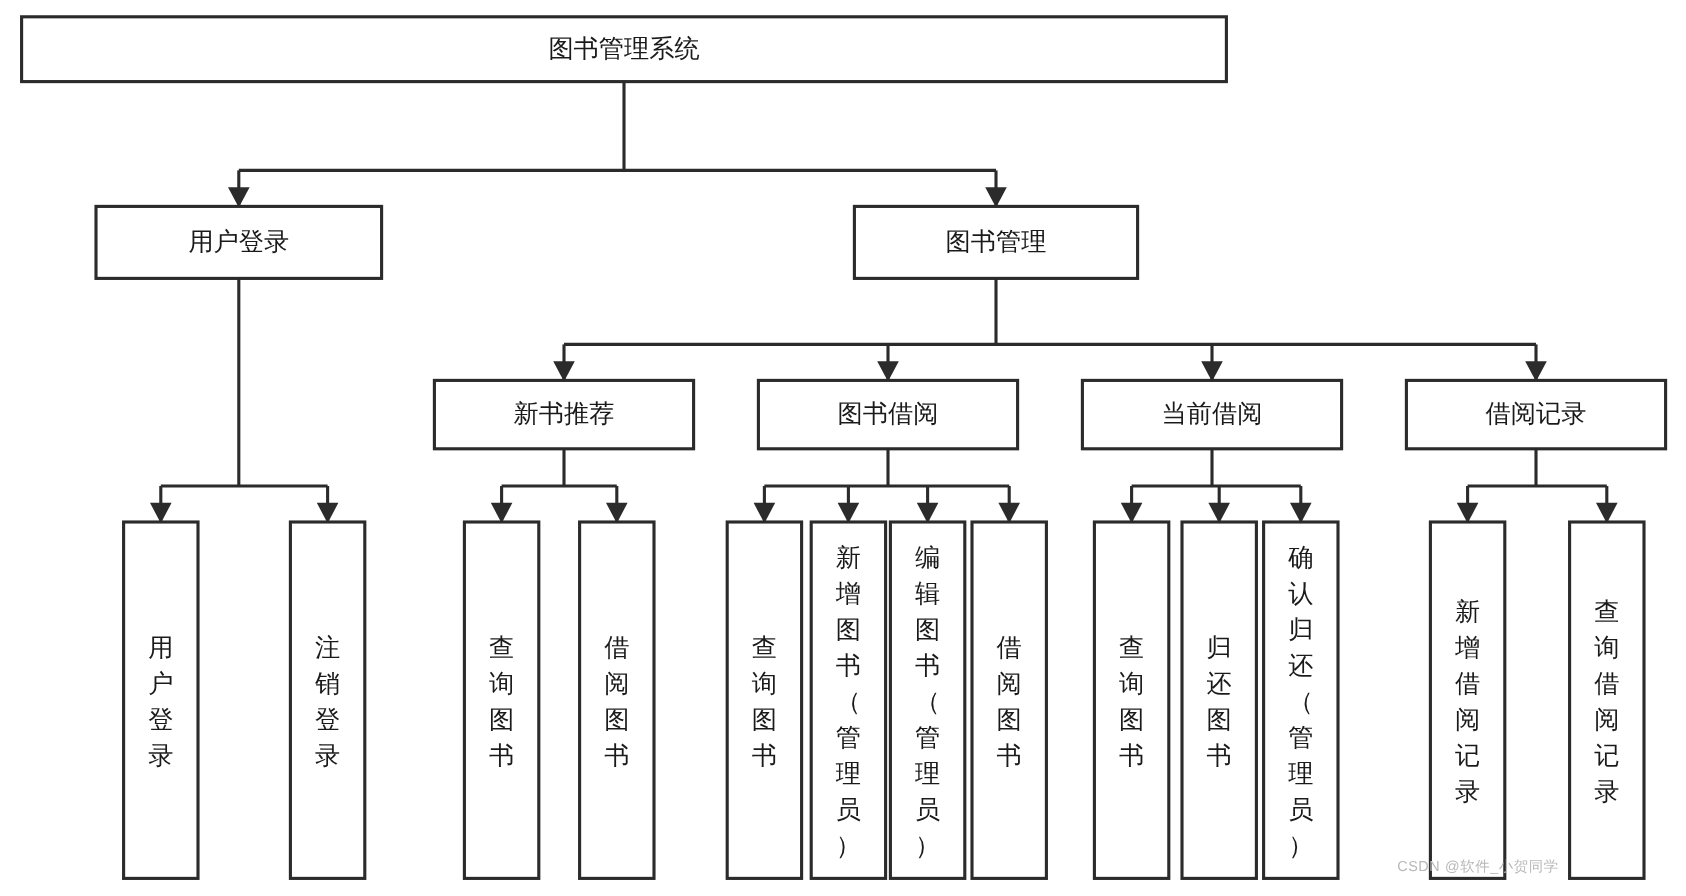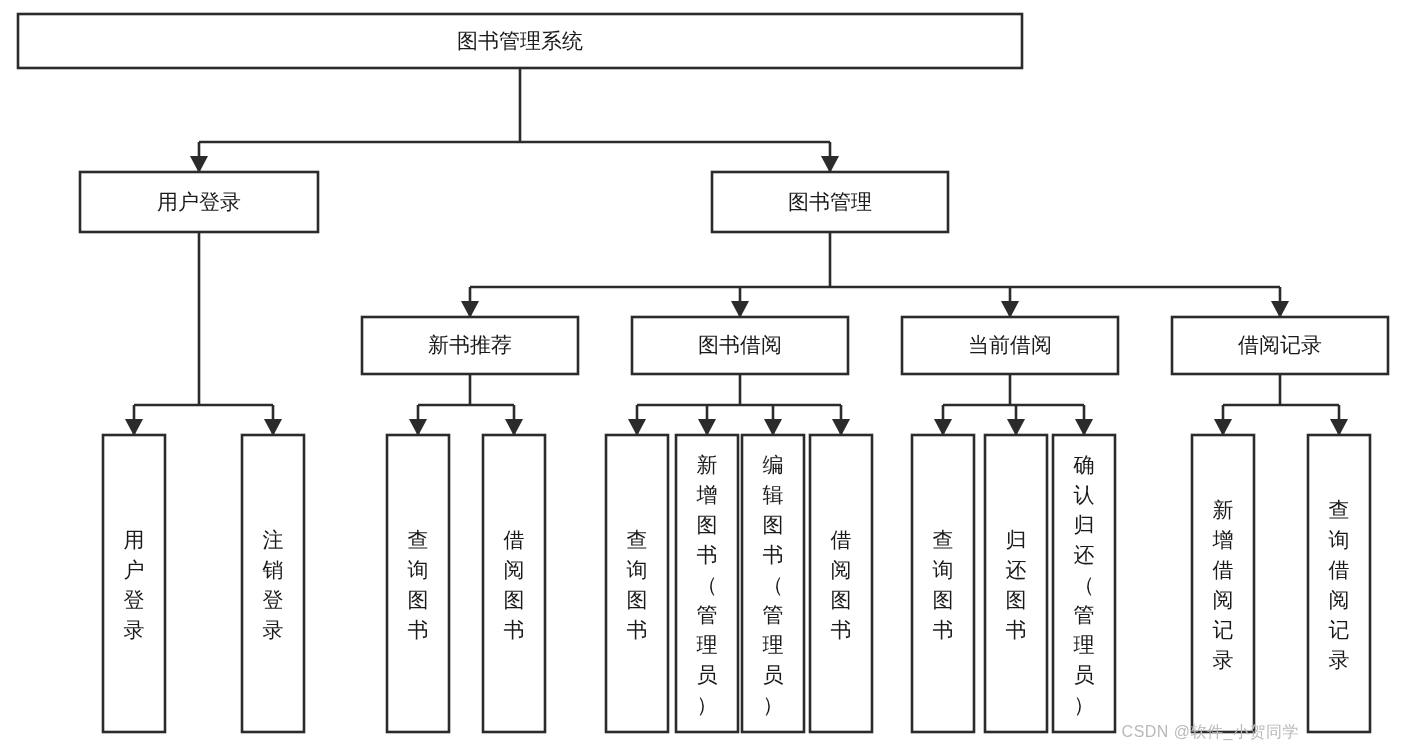--- a/index.html
+++ b/index.html
@@ -50,23 +50,23 @@
   }
   .node-label-v-char {
     font-family: "Liberation Sans", "DejaVu Sans", sans-serif;
     font-size: 21px;
     fill: #1a1a1a;
     text-anchor: middle;
   }
   .watermark-text {
     position: absolute;
     right: 10px;
-    bottom: 4px;
-    font-family: "Liberation Sans", "DejaVu Sans", sans-serif;
-    font-size: 16px;
+    bottom: 16px;
+    font-family: "Liberation Sans", "DejaVu Sans", sans-serif;
+    font-size: 12px;
     color: #b9b9b9;
     white-space: nowrap;
     letter-spacing: 0.5px;
   }
 </style>
 </head>
 <body>
 
 <div id="diagram-root">
   <svg class="diagram-svg" viewBox="0 0 1405 747" xmlns="http://www.w3.org/2000/svg">

